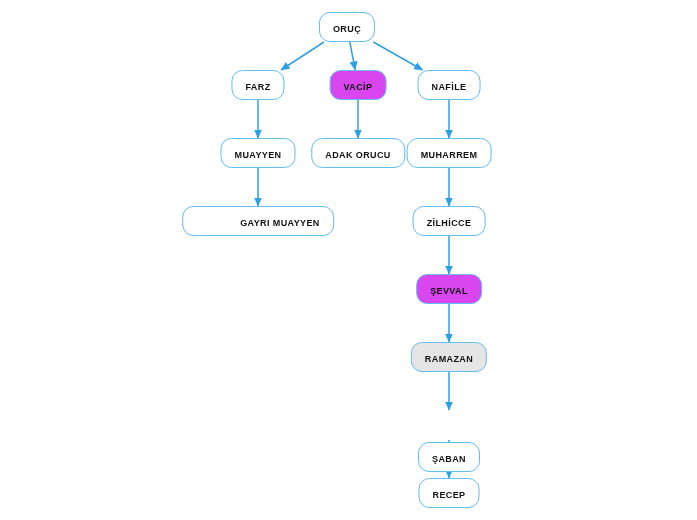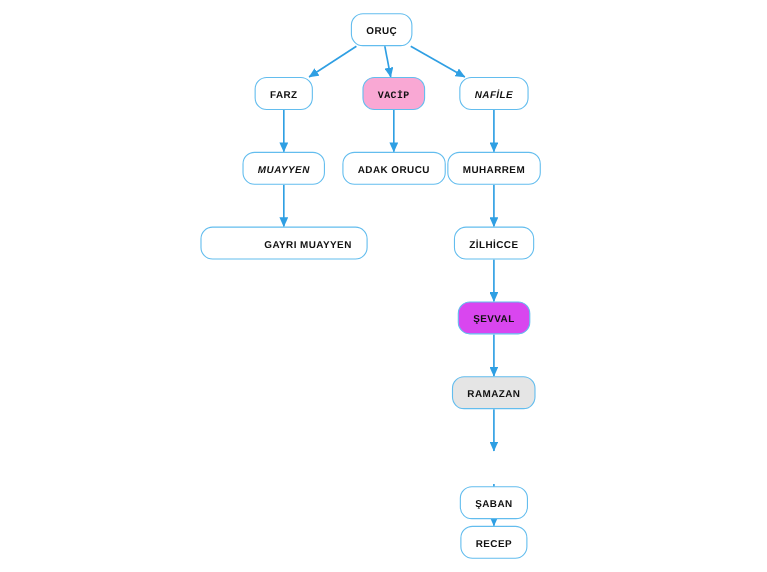--- a/index.html
+++ b/index.html
@@ -65,23 +65,23 @@
         <line x1="449.0" y1="168.0" x2="449.0" y2="206.0" stroke="#2f9fe3" stroke-width="1.5" marker-end="url(#arrowhead)"></line>
         <line x1="449.0" y1="236.0" x2="449.0" y2="274.0" stroke="#2f9fe3" stroke-width="1.5" marker-end="url(#arrowhead)"></line>
         <line x1="449.0" y1="304.0" x2="449.0" y2="342.0" stroke="#2f9fe3" stroke-width="1.5" marker-end="url(#arrowhead)"></line>
         <line x1="449.0" y1="372.0" x2="449.0" y2="410.0" stroke="#2f9fe3" stroke-width="1.5" marker-end="url(#arrowhead)"></line>
         <line x1="449.0" y1="440.0" x2="449.0" y2="478.0" stroke="#2f9fe3" stroke-width="1.5" marker-end="url(#arrowhead)"></line>
       </g>
   </svg>
   <div id="nodes-layer">
       <div class="node" style="left: 347px; top: 27px; border-color: rgb(99, 189, 238); background: rgb(255, 255, 255);"><span class="label" style="color: rgb(17, 17, 17);">ORUÇ</span></div>
       <div class="node" style="left: 258px; top: 85px; border-color: rgb(99, 189, 238); background: rgb(255, 255, 255);"><span class="label" style="color: rgb(17, 17, 17);">FARZ</span></div>
-      <div class="node" style="left: 358px; top: 85px; border-color: rgb(99, 189, 238); background: #f9a8d4; font-family: Liberation Mono, monospace;"><span class="label" style="color: rgb(17, 17, 17);">VACİP</span></div>
-      <div class="node" style="left: 449px; top: 85px; border-color: rgb(99, 189, 238); background: rgb(255, 255, 255);"><span class="label" style="color: rgb(17, 17, 17); font-style: italic;">NAFİLE</span></div>
-      <div class="node" style="left: 258px; top: 153px; border-color: rgb(99, 189, 238); background: rgb(255, 255, 255);"><span class="label" style="color: rgb(17, 17, 17); font-style: italic;">MUAYYEN</span></div>
+      <div class="node" style="left: 358px; top: 85px; border-color: rgb(99, 189, 238); background: #d946ef;"><span class="label" style="color: rgb(17, 17, 17);">VACİP</span></div>
+      <div class="node" style="left: 449px; top: 85px; border-color: rgb(99, 189, 238); background: rgb(255, 255, 255);"><span class="label" style="color: rgb(17, 17, 17);">NAFİLE</span></div>
+      <div class="node" style="left: 258px; top: 153px; border-color: rgb(99, 189, 238); background: rgb(255, 255, 255);"><span class="label" style="color: rgb(17, 17, 17);">MUAYYEN</span></div>
       <div class="node" style="left: 358px; top: 153px; border-color: rgb(99, 189, 238); background: rgb(255, 255, 255); border-radius: 11px;"><span class="label" style="color: rgb(17, 17, 17);">ADAK ORUCU</span></div>
       <div class="node" style="left: 449px; top: 153px; border-color: rgb(99, 189, 238); background: rgb(255, 255, 255);"><span class="label" style="color: rgb(17, 17, 17); margin-top: 12px;">MUHARREM</span></div>
       <div class="node" style="left: 258px; top: 221px; border-color: rgb(99, 189, 238); background: rgb(255, 255, 255);"><span class="label" style="color: rgb(17, 17, 17); margin-left: 44px;">GAYRI MUAYYEN</span></div>
       <div class="node" style="left: 449px; top: 221px; border-color: rgb(99, 189, 238); background: rgb(255, 255, 255);"><span class="label" style="color: rgb(17, 17, 17);">ZİLHİCCE</span></div>
       <div class="node" style="left: 449px; top: 289px; border-color: rgb(99, 189, 238); background: #d946ef;"><span class="label" style="color: rgb(17, 17, 17);">ŞEVVAL</span></div>
       <div class="node" style="left: 449px; top: 357px; border-color: rgb(99, 189, 238); background: #e5e5e5;"><span class="label" style="color: rgb(17, 17, 17);">RAMAZAN</span></div>
       <div class="node" style="left: 449px; top: 425px; border-color: rgb(99, 189, 238); background: rgb(255, 255, 255); margin-top: 32px;"><span class="label" style="color: rgb(17, 17, 17);">ŞABAN</span></div>
       <div class="node" style="left: 449px; top: 493px; border-color: rgb(99, 189, 238); background: rgb(255, 255, 255);"><span class="label" style="color: rgb(17, 17, 17);">RECEP</span></div>
     </div>
 </div>

